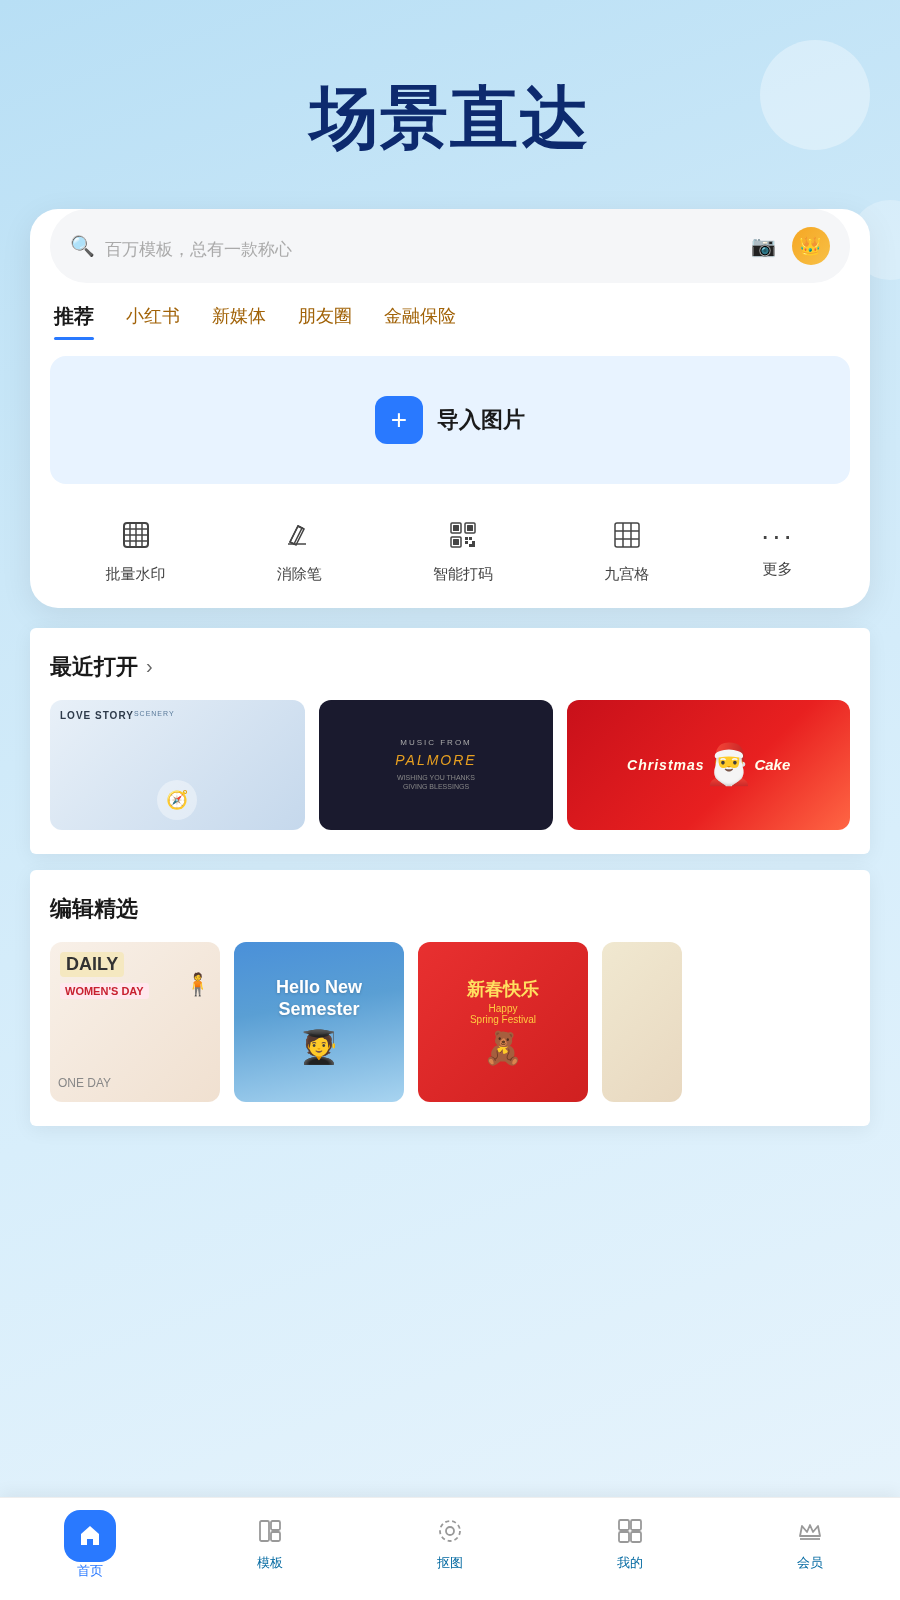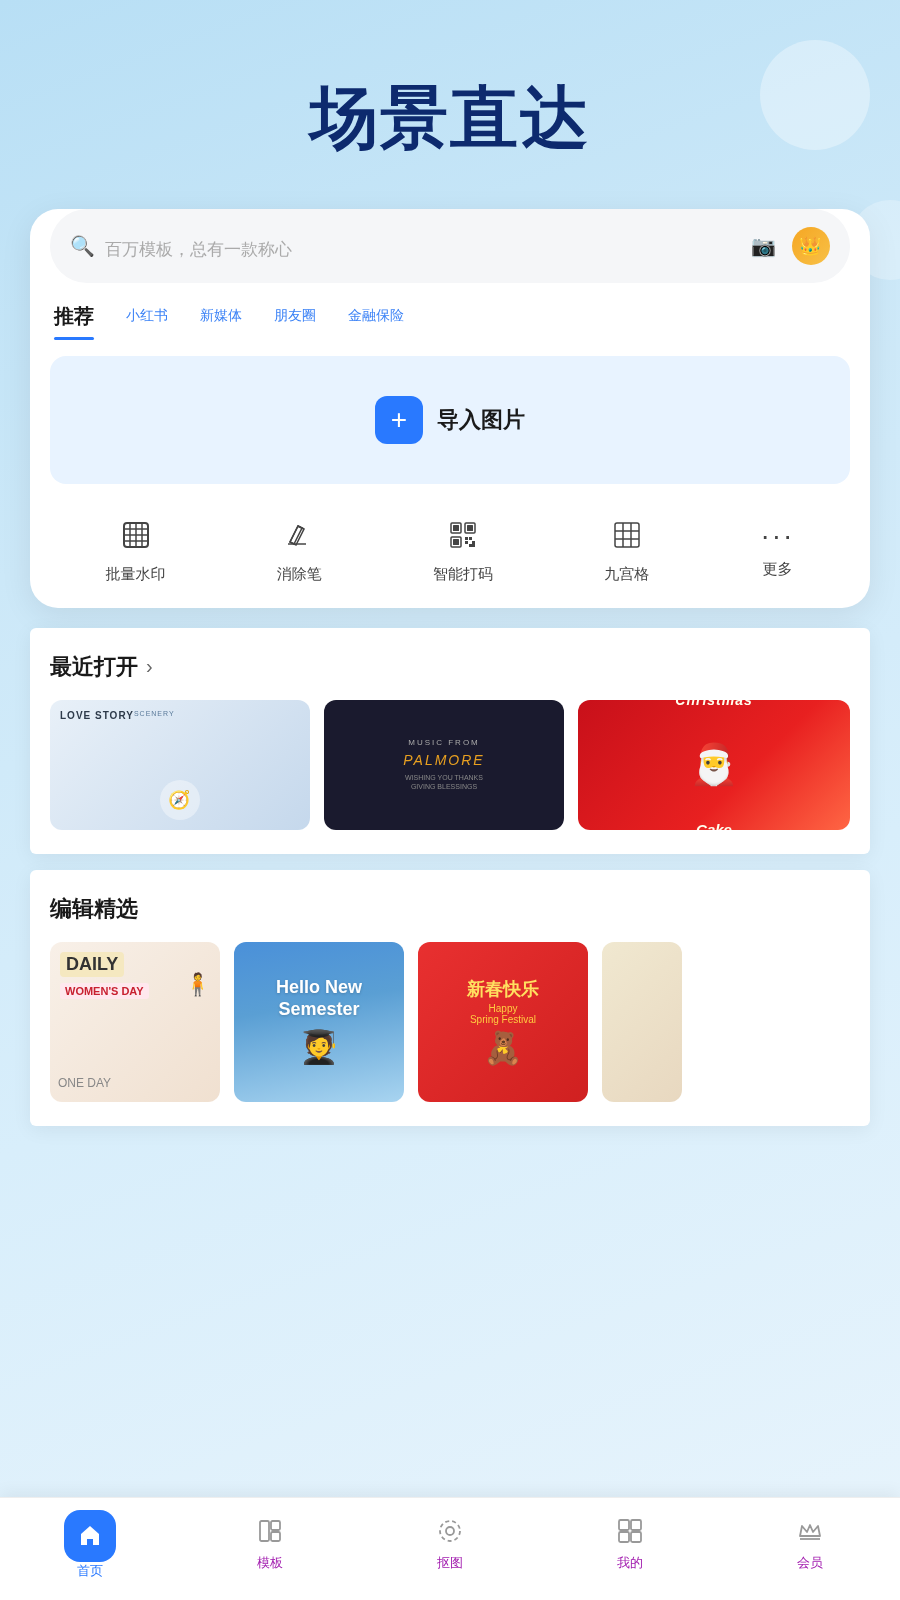--- a/index.html
+++ b/index.html
@@ -106,22 +106,22 @@
 
     
     .tabs-row {
       display: flex;
       align-items: center;
       padding: 20px 24px 0;
       gap: 32px;
       overflow-x: auto;
     }
     .tab-item {
-      font-size: 14px;
-      color: #3b82f6;
+      font-size: 18px;
+      color: #a16207;
       padding-bottom: 10px;
       white-space: nowrap;
       cursor: pointer;
       position: relative;
     }
     .tab-item.active {
       color: #1a1a1a;
       font-weight: 700;
       font-size: 20px;
     }
@@ -253,25 +253,24 @@
       font-size: 14px;
       font-weight: 400;
       color: #e8a020;
       letter-spacing: 2px;
       text-align: center;
       font-style: italic;
     }
     .thumb-christmas {
       background: linear-gradient(135deg, #c8101a 0%, #e82020 60%, #ff6644 100%);
       display: flex;
-      flex-direction: column;
-      align-items: center;
-      justify-content: center;
-      padding: 16px;
-      gap: 31px;
+      flex-direction: row;
+      align-items: center;
+      justify-content: center;
+      padding: 24px;
     }
 
     
     .editor-picks-row {
       display: flex;
       gap: 14px;
       overflow-x: auto;
     }
     .pick-thumb {
       min-width: 170px;
@@ -365,21 +364,21 @@
       gap: 4px;
       cursor: pointer;
       flex: 1;
     }
     .nav-icon {
       font-size: 24px;
       color: #999;
     }
     .nav-label {
       font-size: 13px;
-      color: #a21caf;
+      color: #0369a1;
     }
     .nav-label.active-nav {
       color: #2979ff;
     }
     .nav-home-icon-wrap {
       width: 52px;
       height: 52px;
       background: #2979ff;
       border-radius: 16px;
       display: flex;

